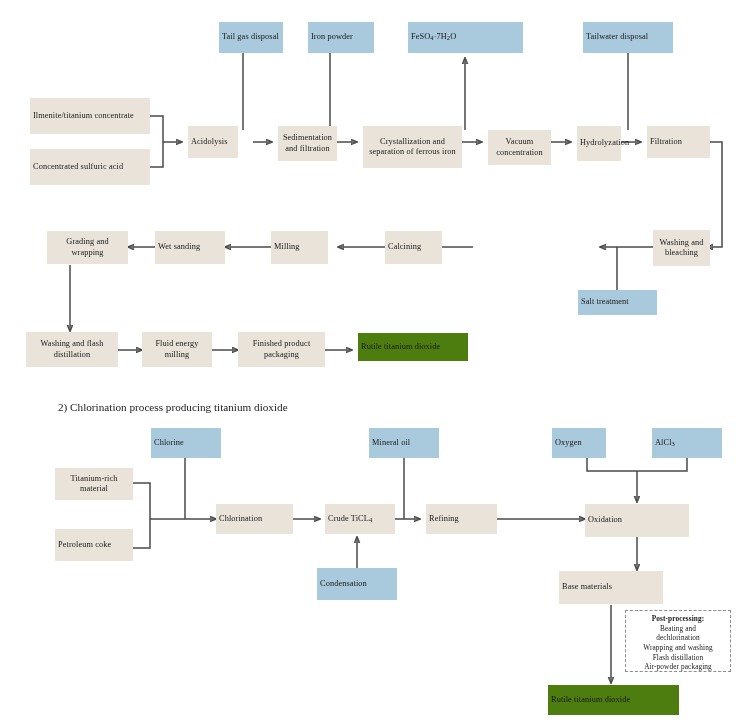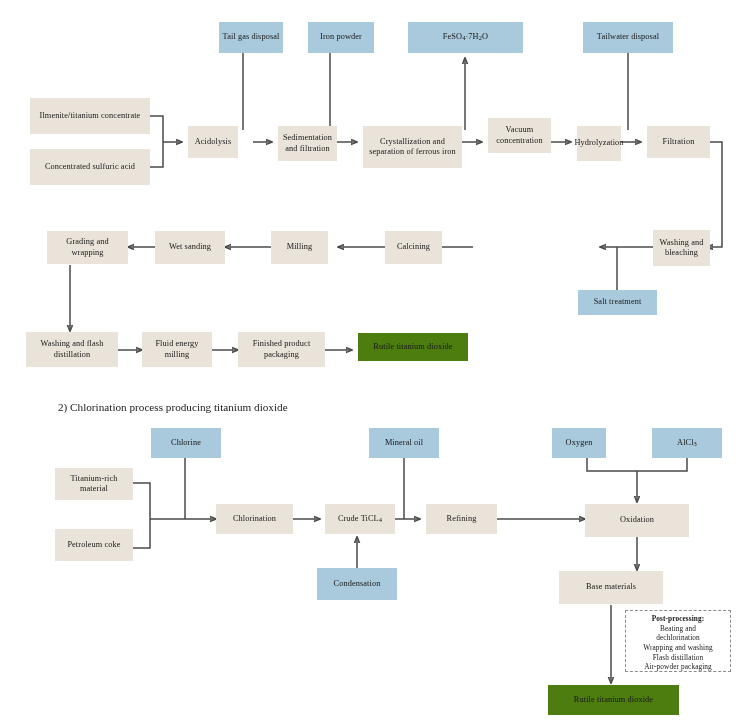--- a/index.html
+++ b/index.html
@@ -17,21 +17,21 @@
     width: 736px;
     height: 727px;
     overflow: hidden;
     background: #ffffff;
   }
   .node {
     position: absolute;
     box-sizing: border-box;
     display: flex;
     align-items: center;
-    justify-content: center;
+    justify-content: flex-start;
     text-align: center;
     font-size: 8.3px;
     line-height: 1.25;
     letter-spacing: 0.1px;
     padding: 1px 3px;
     color: #181818;
     z-index: 3;
   }
   .node.process { background: #eae3d9; }
   .node.input   { background: #a9c9dd; }
@@ -168,21 +168,21 @@
   </div>
 
   <div class="node process" style="left:278px; top:126px; width:59px; height:35px;">
     <span>Sedimentation and filtration</span>
   </div>
 
   <div class="node process" style="left:363px; top:126px; width:99px; height:42px;">
     <span>Crystallization and separation of ferrous iron</span>
   </div>
 
-  <div class="node process" style="left:488px; top:118px; width:63px; height:35px;">
+  <div class="node process" style="left:488px; top:130px; width:63px; height:35px;">
     <span>Vacuum concentration</span>
   </div>
 
   <div class="node process" style="left:577px; top:126px; width:44px; height:35px;">
     <span>Hydrolyzation</span>
   </div>
 
   <div class="node process" style="left:647px; top:126px; width:63px; height:32px;">
     <span>Filtration</span>
   </div>

